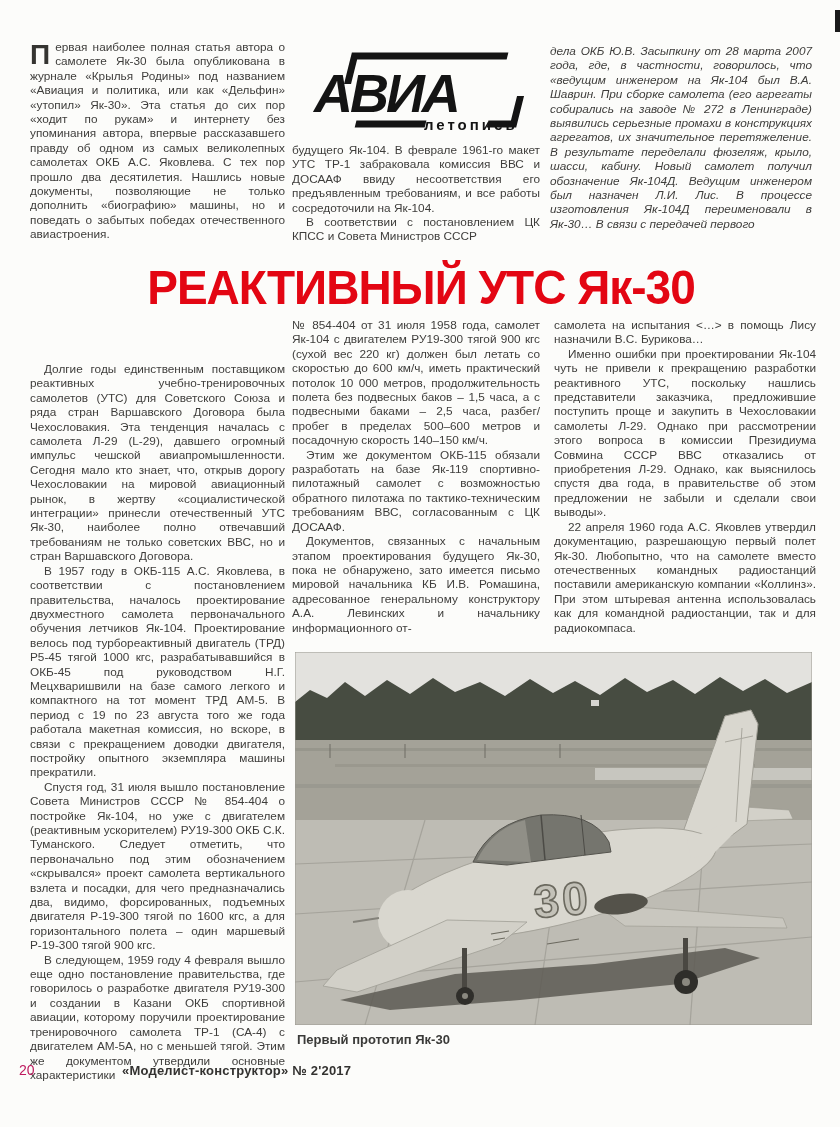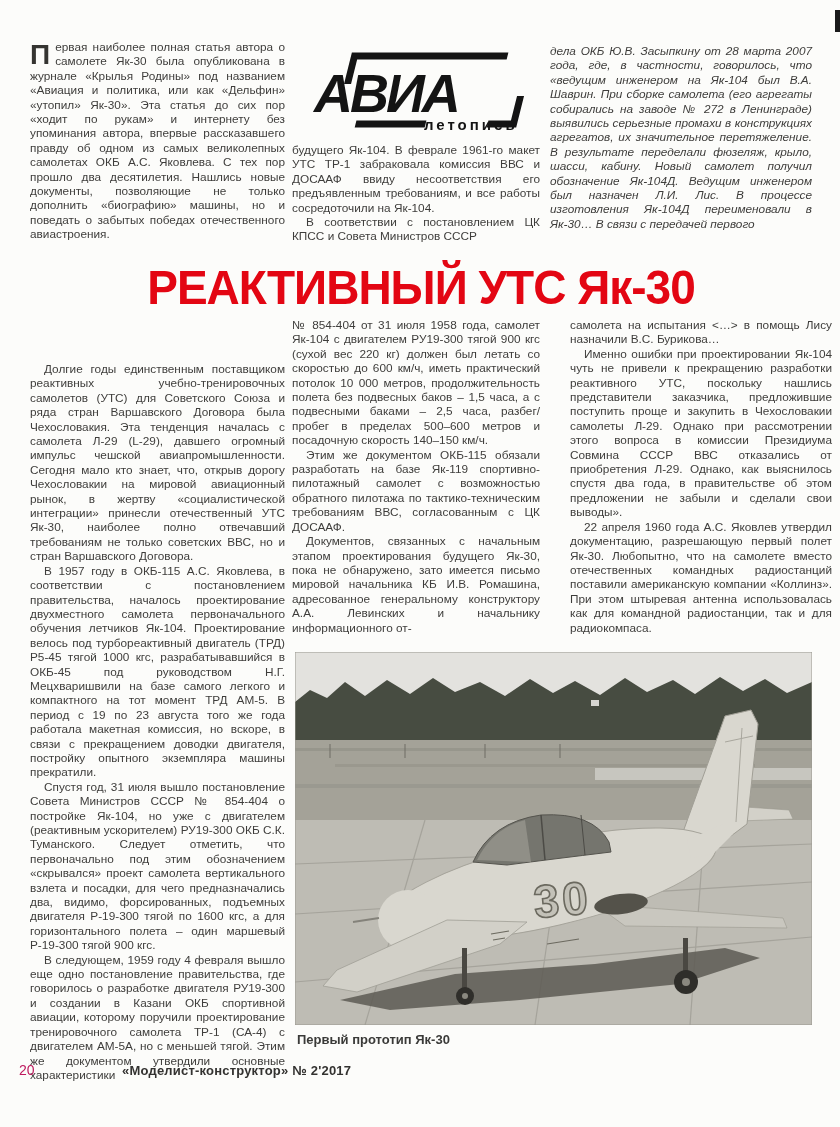--- a/index.html
+++ b/index.html
@@ -81,21 +81,21 @@
     <p>Спустя год, 31 июля вышло постановление Совета Министров СССР № 854-404 о постройке Як-104, но уже с двигателем (реактивным ускорителем) РУ19-300 ОКБ С.К. Туманского. Следует отметить, что первоначально под этим обозначением «скрывался» проект самолета вертикального взлета и посадки, для чего предназначались два, видимо, форсированных, подъемных двигателя Р-19-300 тягой по 1600 кгс, а для горизонтального полета – один маршевый Р-19-300 тягой 900 кгс.</p>
     <p>В следующем, 1959 году 4 февраля вышло еще одно постановление правительства, где говорилось о разработке двигателя РУ19-300 и создании в Казани ОКБ спортивной авиации, которому поручили проектирование тренировочного самолета ТР-1 (СА-4) с двигателем АМ-5А, но с меньшей тягой. Этим же документом утвердили основные характеристики</p>
   </div>
 
   <div class="col" style="left:292px; top:318px; width:248px;">
     <p class="cont">№ 854-404 от 31 июля 1958 года, самолет Як-104 с двигателем РУ19-300 тягой 900 кгс (сухой вес 220 кг) должен был летать со скоростью до 600 км/ч, иметь практический потолок 10 000 метров, продолжительность полета без подвесных баков – 1,5 часа, а с подвесными баками – 2,5 часа, разбег/пробег в пределах 500–600 метров и посадочную скорость 140–150 км/ч.</p>
     <p>Этим же документом ОКБ-115 обязали разработать на базе Як-119 спортивно-пилотажный самолет с возможностью обратного пилотажа по тактико-техническим требованиям ВВС, согласованным с ЦК ДОСААФ.</p>
     <p>Документов, связанных с начальным этапом проектирования будущего Як-30, пока не обнаружено, зато имеется письмо мировой начальника КБ И.В. Ромашина, адресованное генеральному конструктору А.А. Левинских и начальнику информационного от-</p>
   </div>
 
-  <div class="col" style="left:570px; top:318px; width:262px;">
+  <div class="col" style="left:554px; top:318px; width:262px;">
     <p class="cont">самолета на испытания &lt;…&gt; в помощь Лису назначили В.С. Бурикова…</p>
     <p>Именно ошибки при проектировании Як-104 чуть не привели к прекращению разработки реактивного УТС, поскольку нашлись представители заказчика, предложившие поступить проще и закупить в Чехословакии самолеты Л-29. Однако при рассмотрении этого вопроса в комиссии Президиума Совмина СССР ВВС отказались от приобретения Л-29. Однако, как выяснилось спустя два года, в правительстве об этом предложении не забыли и сделали свои выводы».</p>
     <p>22 апреля 1960 года А.С. Яковлев утвердил документацию, разрешающую первый полет Як-30. Любопытно, что на самолете вместо отечественных командных радиостанций поставили американскую компании «Коллинз». При этом штыревая антенна использовалась как для командной радиостанции, так и для радиокомпаса.</p>
   </div>
 
   <div class="photo">
     <svg width="517" height="373" viewBox="0 0 517 373">
 
       <rect x="0" y="0" width="517" height="90" fill="#e3e2de"></rect>
 

